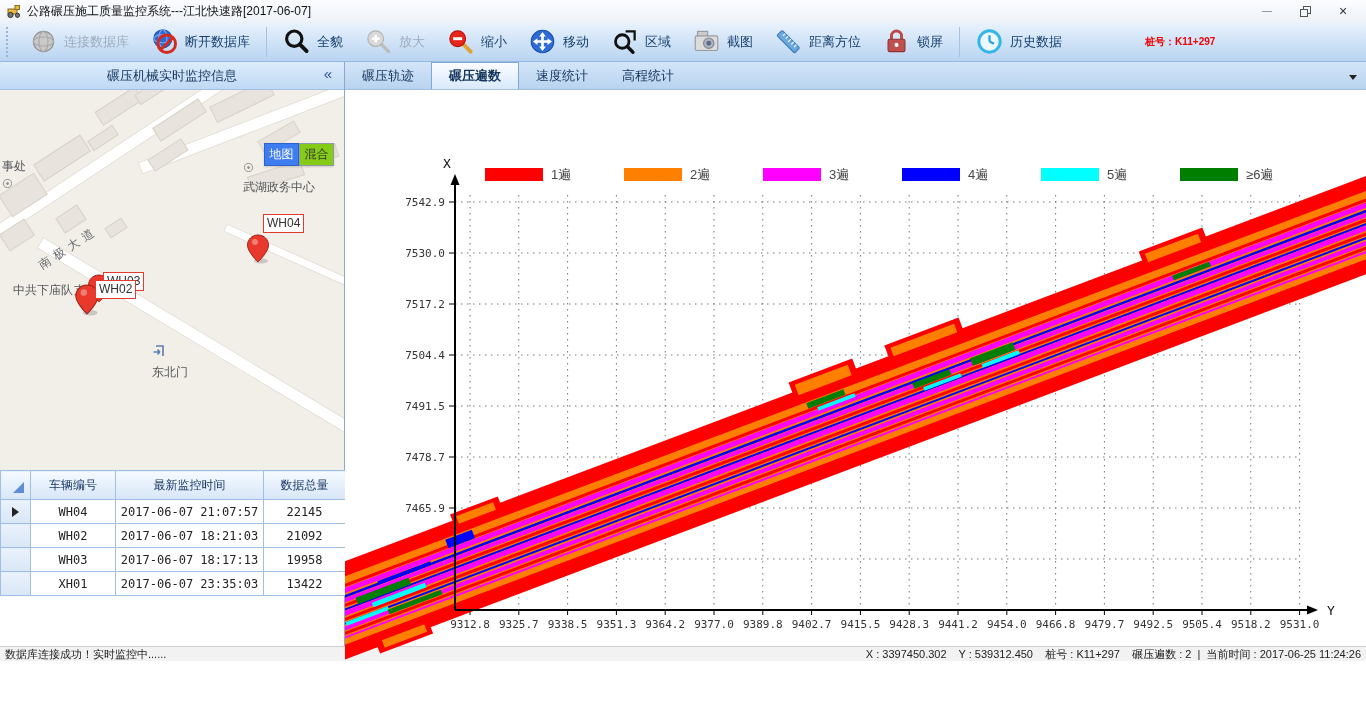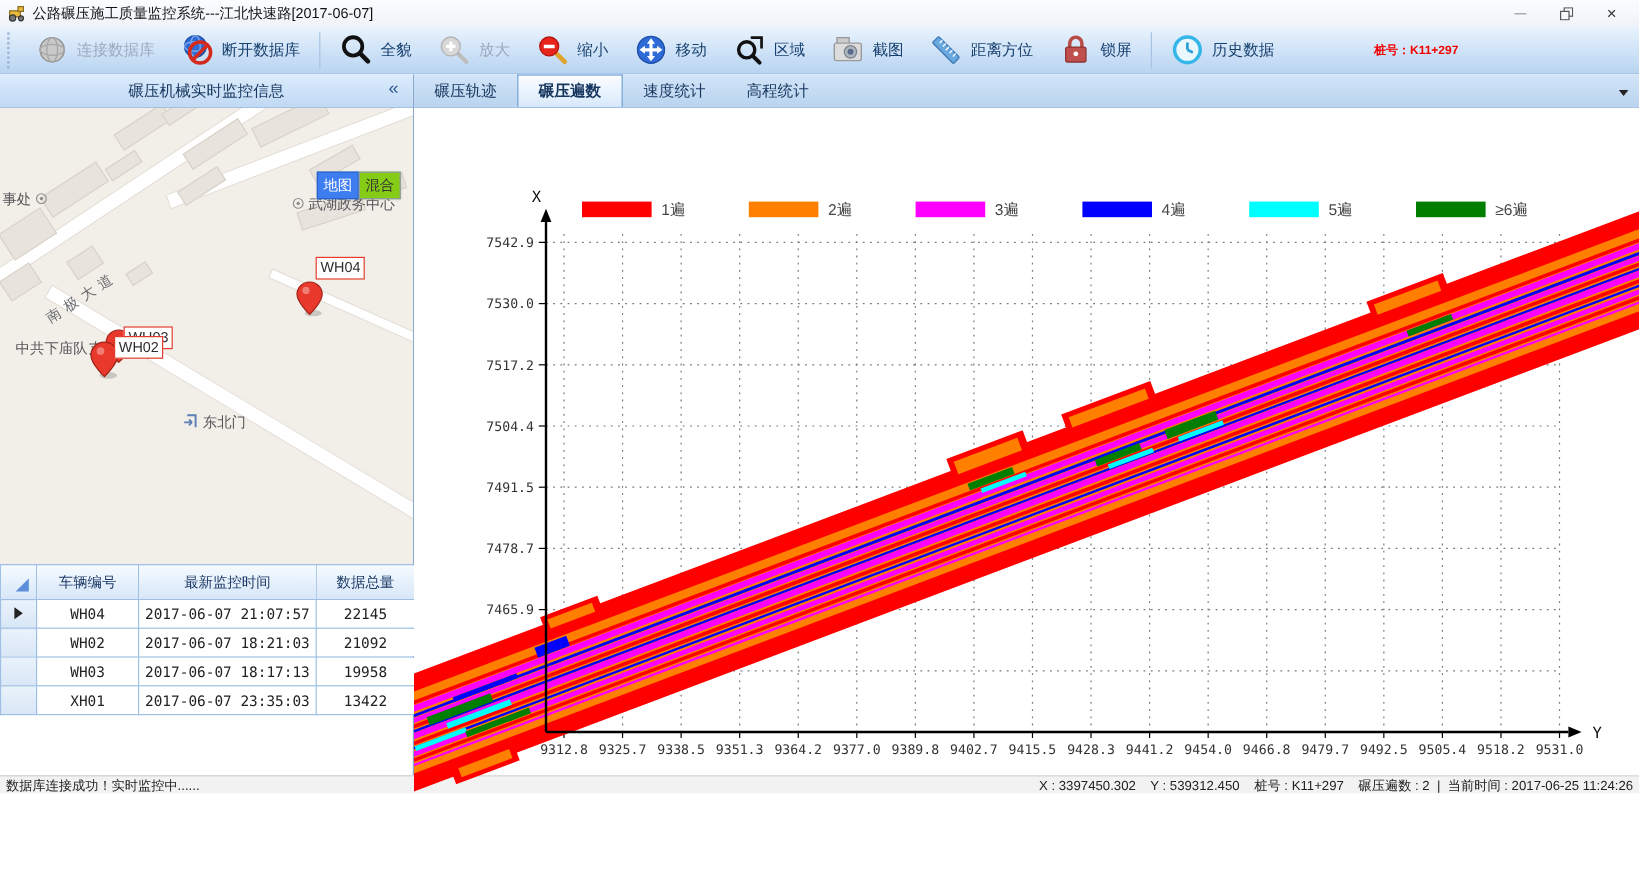--- a/index.html
+++ b/index.html
@@ -32,21 +32,21 @@
   .left-panel{width:345px;flex:0 0 345px;border-right:1px solid #8aa8cc;display:flex;flex-direction:column;background:#fff;}
   .panel-header{height:28px;flex:0 0 28px;background:linear-gradient(180deg,#dcecfc,#c0d9f4);
     border-bottom:1px solid #a3c0e2;display:flex;align-items:center;justify-content:center;
     position:relative;font-size:13px;color:#16365e;}
   .collapse-btn{position:absolute;right:12px;top:3px;font-size:15px;color:#2a5694;}
 
   
   .map{height:380px;flex:0 0 380px;position:relative;overflow:hidden;background:#f2efe9;}
   .road{position:absolute;background:#fff;border:1px solid #e3ded6;transform-origin:left center;}
   .bld{position:absolute;background:#e8e4dd;border:1px solid #d9d3c9;transform-origin:center;}
-  .map-label{position:absolute;font-size:12px;color:#55565a;white-space:nowrap;display:flex;align-items:center;gap:3px;z-index:3;}
+  .map-label{position:absolute;font-size:12px;color:#55565a;white-space:nowrap;display:flex;gap:3px;z-index:3;flex-direction:column;}
   .road-label{position:absolute;font-size:12px;color:#6b6c70;letter-spacing:5px;transform:rotate(-33deg);transform-origin:left center;z-index:3;}
   .view-btns{position:absolute;top:10px;right:10px;display:flex;z-index:6;box-shadow:0 1px 2px rgba(0,0,0,.15);margin-top:43px;}
   .view-btn{min-width:35px;height:23px;font-size:12px;display:flex;align-items:center;justify-content:center;
     background:#84cc16;border:1px solid #8f9aa8;color:#333;padding:0 4px;}
   .view-btn.active{background:#3d7df0;border-color:#2c63c9;color:#fff;}
   .marker{position:absolute;z-index:4;}
   .marker svg{position:absolute;}
   .marker-label{position:absolute;background:#fff;border:1px solid #e23b2e;color:#2f2f2f;
     font-size:12px;padding:0 3px;height:19px;line-height:17px;z-index:2;}
   .marker-label.back{z-index:1;}

